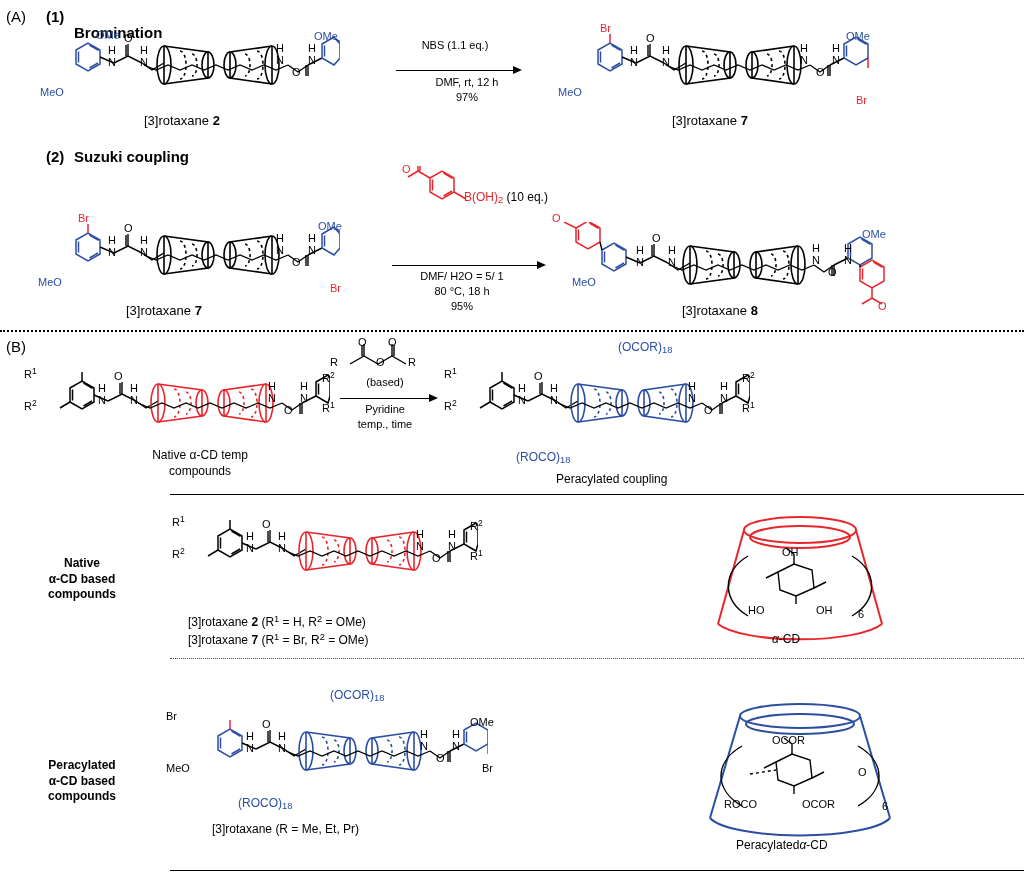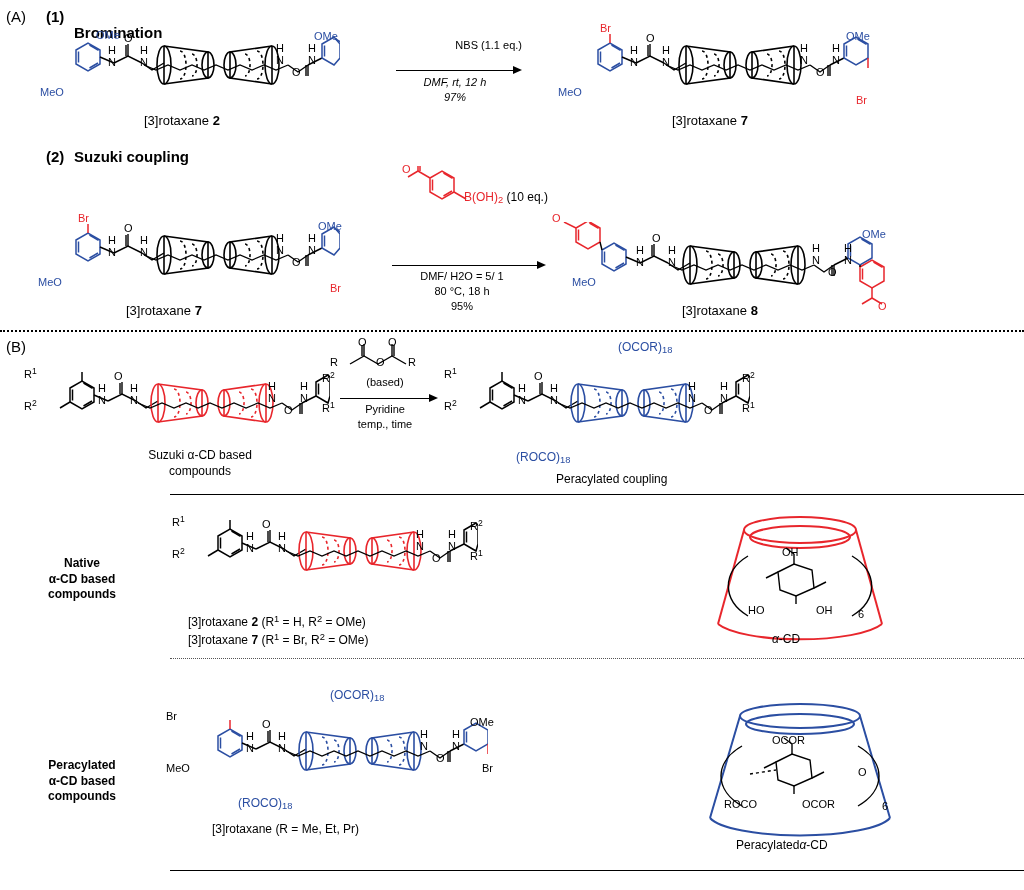--- a/index.html
+++ b/index.html
@@ -124,24 +124,24 @@
   <div class="lbl abs" style="left:292px; top:66px;">O</div>
   <div class="lbl abs" style="left:308px; top:42px;">H</div>
   <div class="lbl abs" style="left:308px; top:54px;">N</div>
 
   <div class="cap abs" style="left:144px; top:113px;">
     <span>[3]rotaxane </span><b>2</b>
   </div>
 
   <div class="arrow-line" style="left:396px; top:70px; width:118px;"></div>
   <div class="arrow-head" style="left:513px; top:65.5px;"></div>
-  <div class="cond" style="left:388px; top:38px; width:134px;text-align:right;">
+  <div class="cond" style="left:388px; top:38px; width:134px;">
     <div>NBS (1.1 eq.)</div>
   </div>
-  <div class="cond" style="left:388px; top:75px; width:134px;font-style:italic;">
+  <div class="cond" style="left:400px; top:75px; width:134px;">
     <div>DMF, rt, 12 h</div>
     <div>97%</div>
   </div>
 
   <div class="abs" style="left:560px; top:32px; width:310px; height:92px;">
     <svg width="310" height="92" viewBox="0 0 310 92">
       <g stroke="#2b4ea2" stroke-width="1.5" fill="none">
         <polygon points="38,18 50,11 62,18 62,32 50,39 38,32"></polygon>
         <line x1="40.5" y1="19.5" x2="40.5" y2="30.5"></line>
         <line x1="51.5" y1="13" x2="60.5" y2="18.4"></line>
@@ -430,21 +430,21 @@
   <div class="lbl abs" style="left:130px; top:382px;">H</div>
   <div class="lbl abs" style="left:130px; top:394px;">N</div>
   <div class="lbl abs" style="left:268px; top:380px;">H</div>
   <div class="lbl abs" style="left:268px; top:392px;">N</div>
   <div class="lbl abs" style="left:284px; top:404px;">O</div>
   <div class="lbl abs" style="left:300px; top:380px;">H</div>
   <div class="lbl abs" style="left:300px; top:392px;">N</div>
   <div class="lbl abs" style="left:322px; top:400px;">R<span class="sup">1</span></div>
 
   <div class="abs center" style="left:90px; top:448px; width:220px; font-size:12px; line-height:1.3;">
-    <div>Suzuki α-CD based</div>
+    <div>Native α-CD temp</div>
     <div>compounds</div>
   </div>
 
   <div class="abs" style="left:330px; top:338px; width:110px; height:40px;">
     <svg width="110" height="40" viewBox="0 0 110 40">
       <g stroke="#000" stroke-width="1.4" fill="none">
         <path d="M20,26 L34,18 L48,26 L62,18 L76,26"></path>
         <path d="M34,18 L34,6"></path>
         <path d="M32,18 L32,7"></path>
         <path d="M62,18 L62,6"></path>

